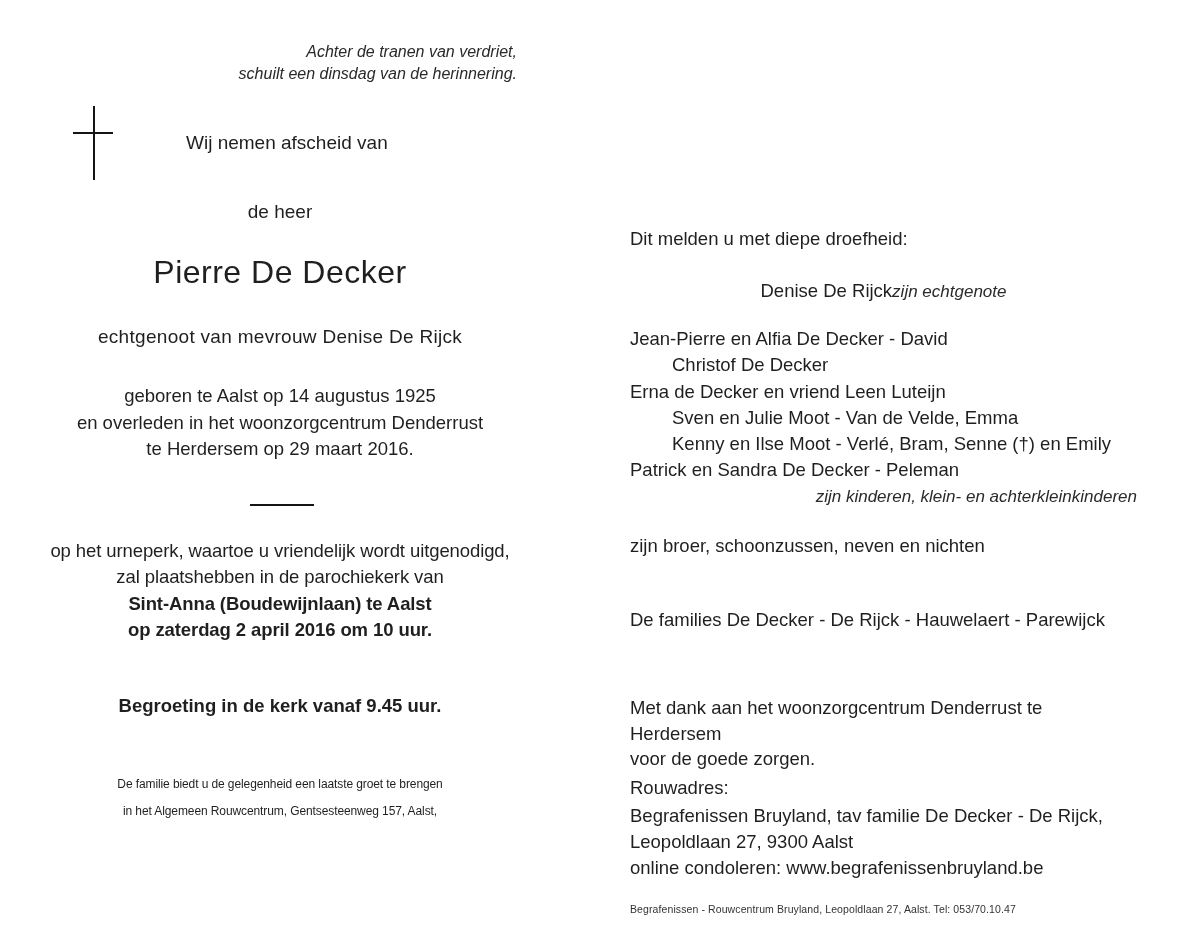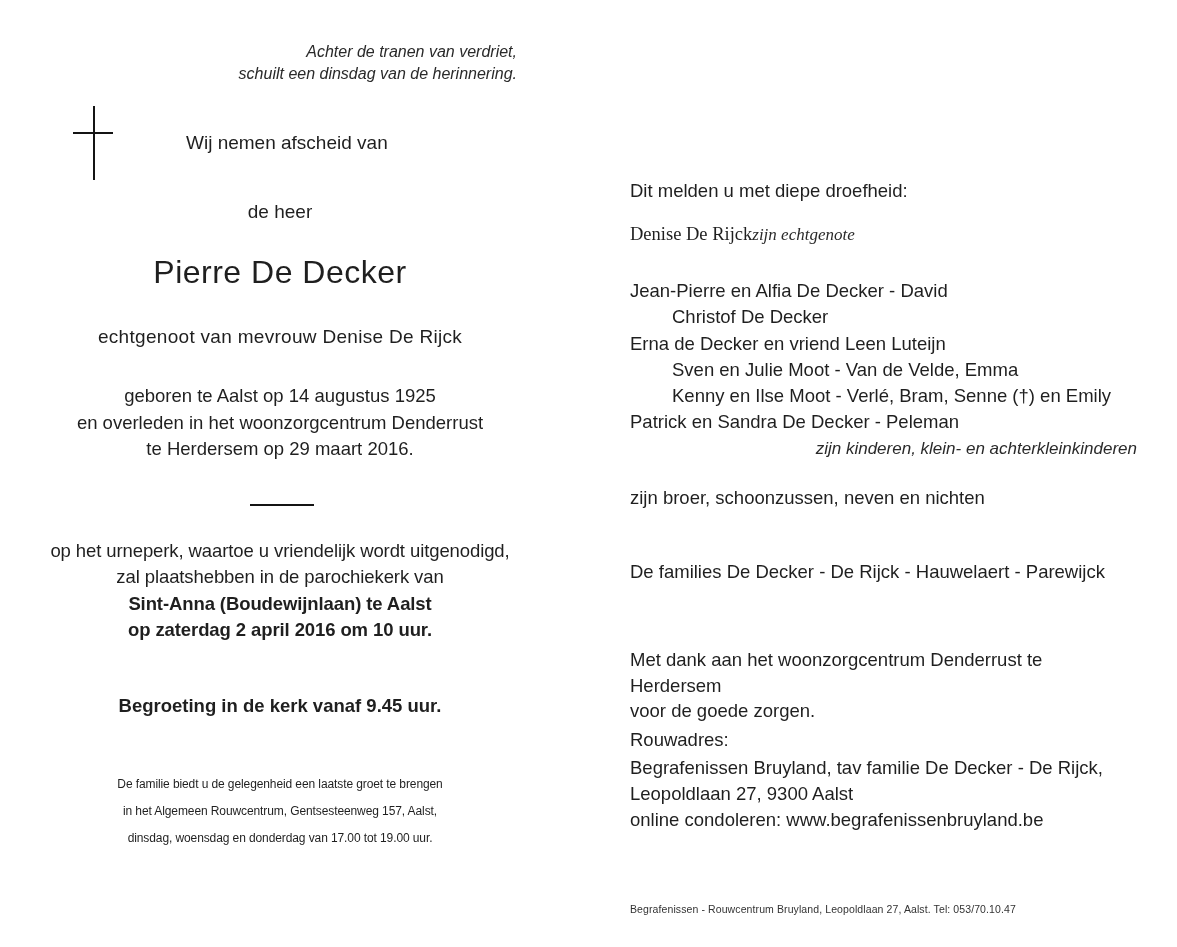--- a/index.html
+++ b/index.html
@@ -24,23 +24,23 @@
   .honorific{top:201px;font-size:19px;}
   .deceased-name{top:254px;font-size:32px;letter-spacing:0.5px;}
   .spouse-line{top:326px;font-size:19px;letter-spacing:0.3px;}
   .life-dates{top:383px;font-size:18.5px;line-height:26.5px;}
   .divider{left:250px;top:504px;width:64px;height:2px;background:#141414;}
   .ceremony{top:538px;font-size:18.5px;line-height:26.3px;letter-spacing:-0.1px;}
   .greeting{top:695px;font-size:18.5px;}
   .visitation{top:771px;font-size:12px;line-height:27px;letter-spacing:-0.1px;}
 
   
-  .rightcol{left:630px;width:507px;}
+  .rightcol{left:630px;width:507px;margin-top:48px;}
   .announcement{top:180px;font-size:18.5px;}
-  .spouse-row{top:224px;display:flex;justify-content:flex-start;align-items:baseline;font-family:Liberation Serif, serif;}
+  .spouse-row{top:232px;display:flex;justify-content:center;align-items:baseline;}
   .spouse-row .nm{font-size:18.5px;}
   .spouse-row .rel{font-size:17px;font-style:italic;color:#2a2a2a;}
   .children{top:278px;font-size:18.5px;line-height:26.3px;}
   .children .indent{padding-left:42px;}
   .children-rel{top:439px;font-size:17px;font-style:italic;text-align:right;padding-right:10px;color:#2a2a2a;}
   .relatives{top:487px;font-size:18.5px;}
   .families{top:561px;font-size:18.5px;}
   .thanks{top:647px;font-size:18.5px;line-height:25.5px;}
   .rouwadres-label{top:729px;font-size:18.5px;}
   .rouwadres{top:755px;font-size:18.5px;line-height:26.2px;}
@@ -80,21 +80,20 @@
   <div>zal plaatshebben in de parochiekerk van</div>
   <div class="b">Sint-Anna (Boudewijnlaan) te Aalst</div>
   <div class="b">op zaterdag 2 april 2016 om 10 uur.</div>
 </div>
 
 <div class="abs leftcol greeting center b">Begroeting in de kerk vanaf 9.45 uur.</div>
 
 <div class="abs leftcol visitation center">
   <div>De familie biedt u de gelegenheid een laatste groet te brengen</div>
   <div>in het Algemeen Rouwcentrum, Gentsesteenweg 157, Aalst,</div>
-  <div>dinsdag, woensdag en donderdag van 17.00 tot 19.00 uur.</div>
 </div>
 
 <div class="abs rightcol announcement">Dit melden u met diepe droefheid:</div>
 
 <div class="abs rightcol spouse-row">
   <span class="nm">Denise De Rijck</span>
   <span class="rel">zijn echtgenote</span>
 </div>
 
 <div class="abs rightcol children">

